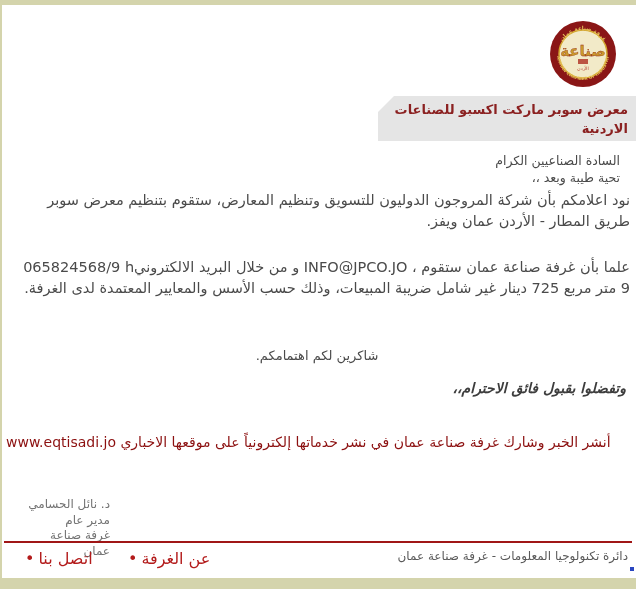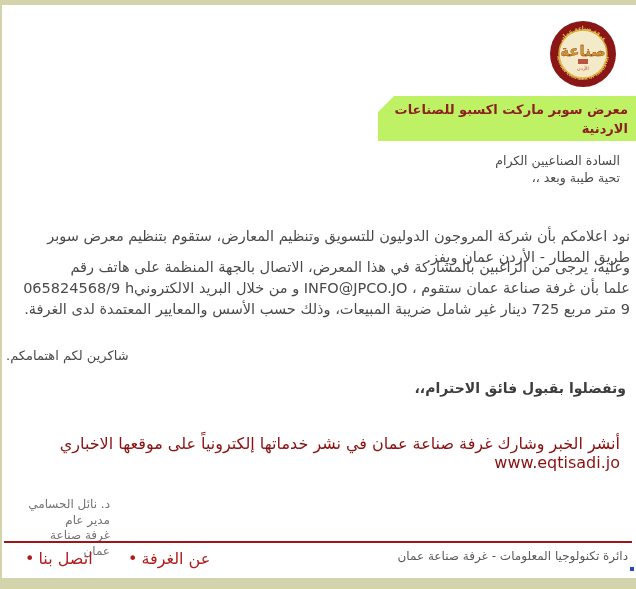--- a/index.html
+++ b/index.html
@@ -9,43 +9,43 @@
   }
   .bar{position:absolute;background:#d4d4ac;}
   .top-bar{left:0;top:0;width:636px;height:5px;}
   .left-bar{left:0;top:0;width:2px;height:589px;}
   .bottom-bar{left:0;top:578px;width:636px;height:11px;}
 
   .logo{position:absolute;left:549px;top:20px;width:68px;height:68px;}
 
   .title-banner{
     position:absolute;left:378px;top:96px;width:258px;height:45px;
-    background:#bef264;color:#8b2121;font-weight:bold;font-size:13px;
+    background:#e5e5e5;color:#8b2121;font-weight:bold;font-size:13px;
     line-height:19px;text-align:right;direction:rtl;
     padding:4px 8px 0 4px;box-sizing:border-box;
     clip-path:polygon(16px 0,100% 0,100% 100%,0 100%,0 16px);
   }
 
   .greeting{
     position:absolute;right:16px;top:152px;left:200px;
     color:#4a4a4a;font-size:12.5px;line-height:17px;text-align:right;direction:rtl;
   }
 
   .para{position:absolute;left:6px;right:6px;color:#4a4a4a;font-size:14.5px;line-height:21px;}
   .para .line{text-align:right;}
-  .p1{top:190px;margin-top:36px;}
+  .p1{top:190px;}
   .p2{top:257px;}
-  .thanks{position:absolute;left:6px;right:8px;top:348px;color:#4a4a4a;font-size:13px;text-align:left;direction:rtl;}
+  .thanks{position:absolute;left:6px;right:8px;top:348px;color:#4a4a4a;font-size:13px;text-align:center;direction:rtl;}
   .closing{
     position:absolute;left:6px;right:10px;top:380px;color:#3d3d3d;
-    font-size:14px;font-weight:bold;text-align:right;direction:rtl;
+    font-size:14px;font-weight:bold;font-style:italic;text-align:right;direction:rtl;
   }
   .share-line{
     position:absolute;left:6px;right:16px;top:434px;color:#8c1010;
-    font-size:16px;text-align:right;direction:rtl;
+    font-size:14px;text-align:left;direction:rtl;
   }
 
   .signature{
     position:absolute;left:20px;top:497px;width:90px;
     color:#737373;font-size:12px;line-height:15.5px;text-align:right;direction:rtl;
   }
 
   .red-rule{position:absolute;left:4px;right:4px;top:541px;height:2px;background:#a01616;}
 
   .footer-dept{
@@ -94,21 +94,20 @@
   <div>السادة الصناعيين الكرام</div>
   <div>تحية طيبة وبعد ،،</div>
 </div>
 
 <div class="para p1">
   <div class="line" dir="auto">نود اعلامكم بأن شركة المروجون الدوليون للتسويق وتنظيم المعارض، ستقوم بتنظيم معرض  سوبر</div>
   <div class="line" dir="auto">طريق المطار - الأردن عمان ويفز.</div>
 </div>
 
 <div class="para p2">
-  <div class="line" dir="auto">وعليه، يرجى من الراغبين بالمشاركة في هذا المعرض، الاتصال بالجهة المنظمة على هاتف رقم</div>
   <div class="line" dir="auto">065824568/9 hو من خلال البريد الالكتروني INFO@JPCO.JO ، علما بأن غرفة صناعة عمان ستقوم</div>
   <div class="line" dir="auto">9 متر مربع 725 دينار غير شامل ضريبة المبيعات، وذلك حسب الأسس والمعايير المعتمدة لدى الغرفة.</div>
 </div>
 
 <div class="thanks">شاكرين لكم اهتمامكم.</div>
 
 <div class="closing">وتفضلوا بقبول فائق الاحترام،،</div>
 
 <div class="share-line">أنشر الخبر وشارك غرفة صناعة عمان في نشر خدماتها إلكترونياً على موقعها الاخباري www.eqtisadi.jo</div>
 

